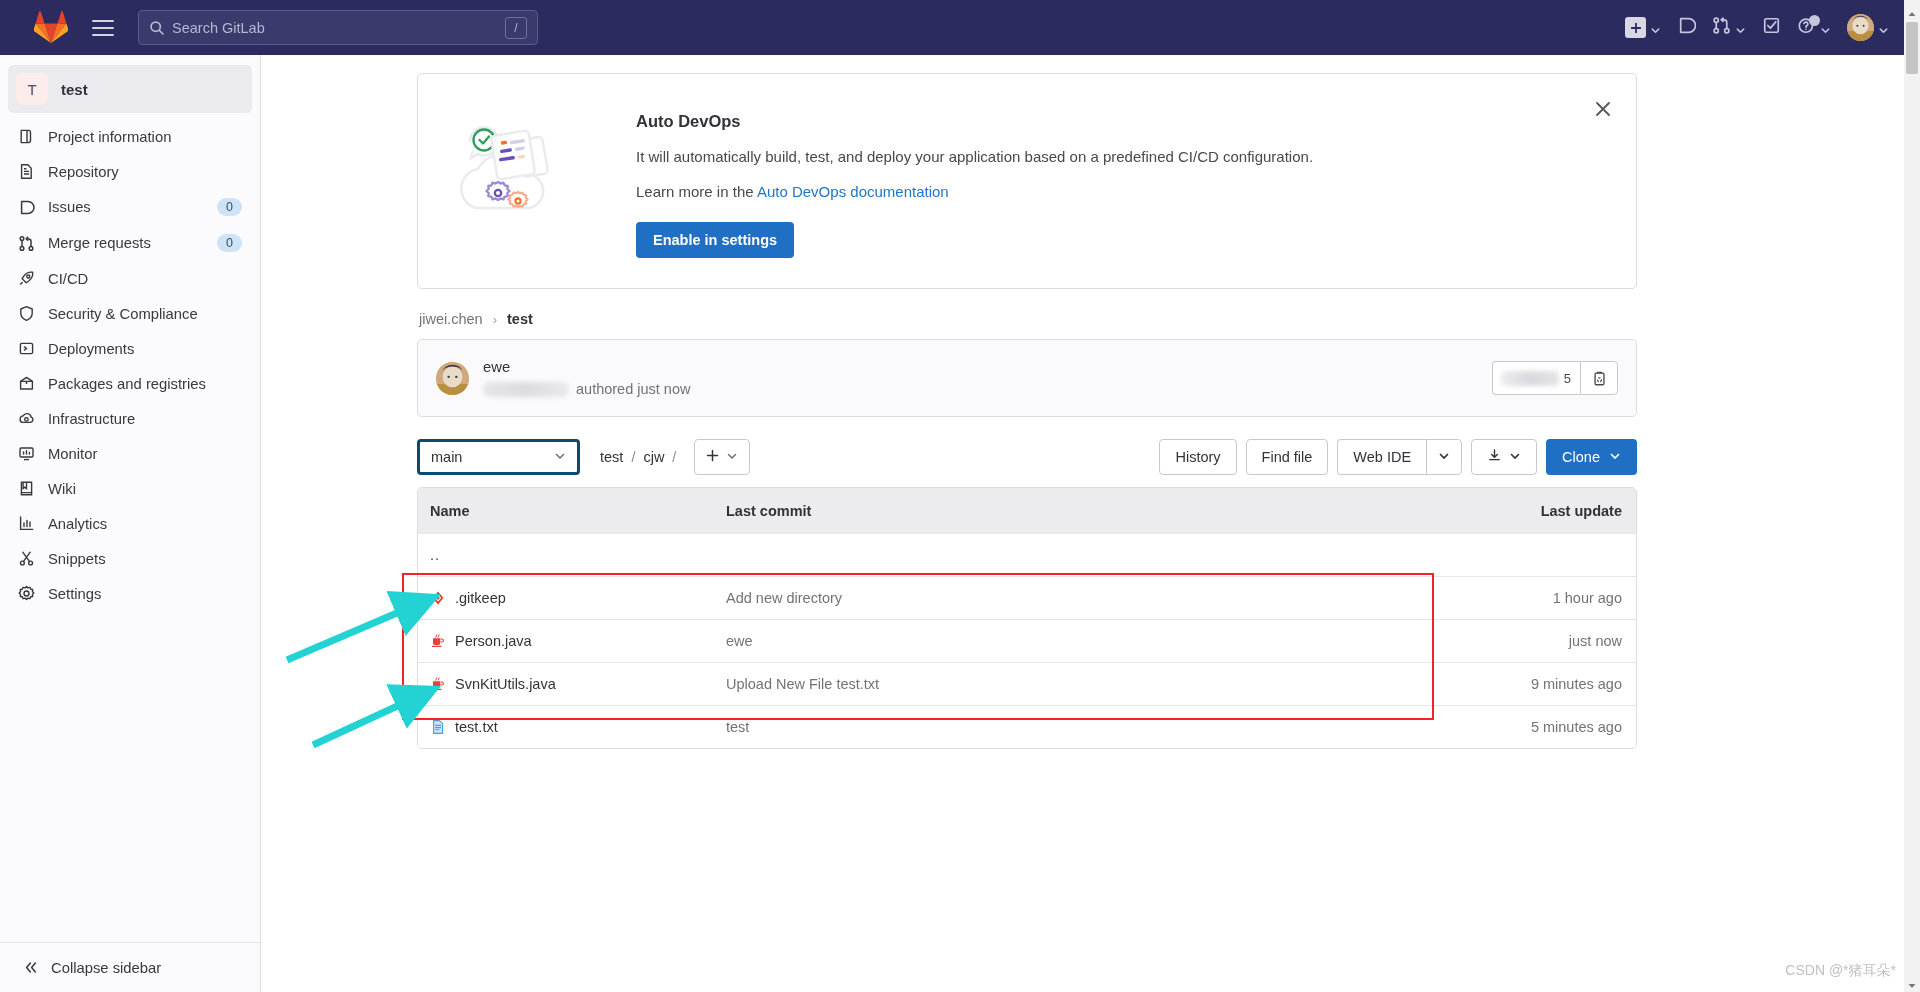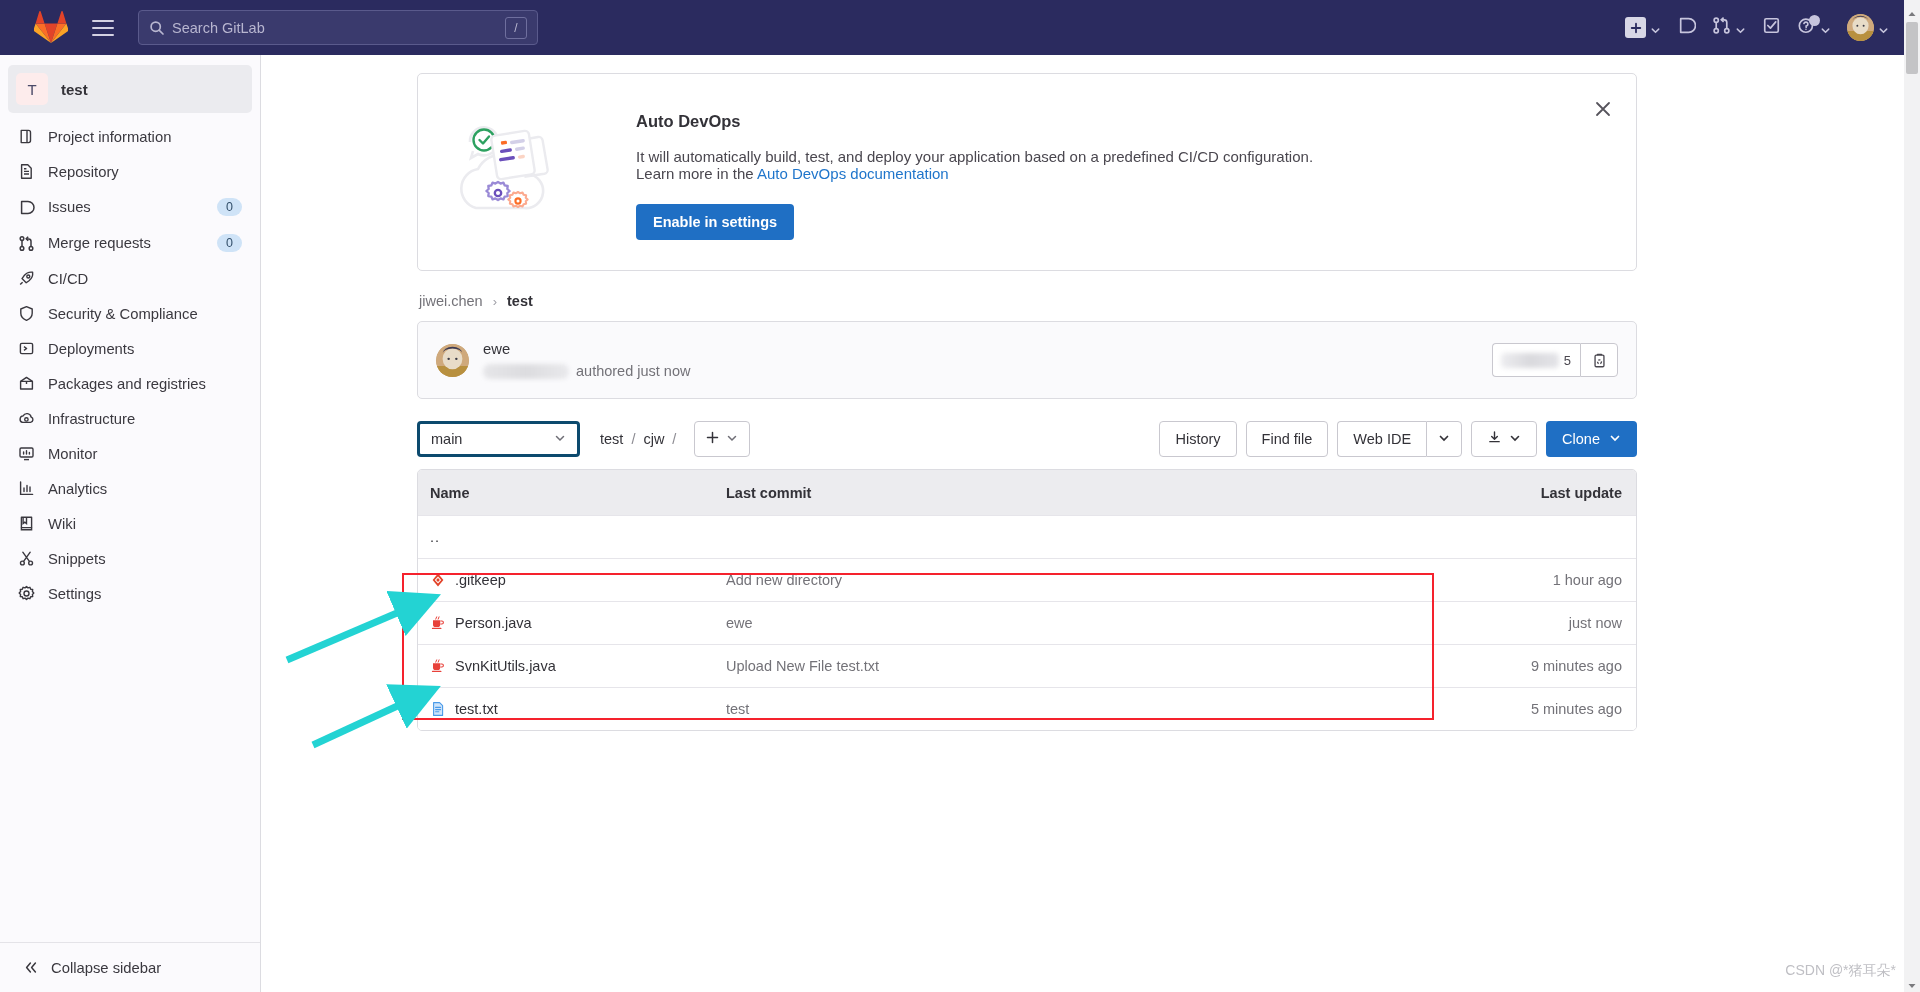--- a/index.html
+++ b/index.html
@@ -103,21 +103,21 @@
   .content { width: 1220px; margin: 0 0 0 156px; padding-top: 12px; }
 
   
   .banner {
     position: relative; border: 1px solid #dcdce1; border-radius: 5px;
     display: flex; padding: 24px 26px 30px 30px; background: #fff;
   }
   .banner-art { width: 160px; flex: 0 0 auto; padding-top: 6px; }
   .banner-body { flex: 1; padding-left: 28px; padding-top: 14px; }
   .banner-title { font-size: 16.5px; font-weight: bold; color: #333238; margin-bottom: 17px; }
-  .banner-desc { font-size: 15px; color: #4a474f; }
+  .banner-desc { font-size: 15px; color: #4a474f; margin-bottom: 18px; }
   .banner-learn { font-size: 15px; color: #4a474f; margin-bottom: 22px; }
   .link-blue { color: #1f75cb; text-decoration: none; cursor: pointer; }
   .btn-primary {
     display: inline-block; background: #1f6fc4; color: #fff;
     font-size: 14.5px; font-weight: bold; padding: 10px 17px;
     border: none; border-radius: 4px; cursor: pointer;
   }
   .banner-close {
     position: absolute; top: 24px; right: 22px; width: 22px; height: 22px;
     cursor: pointer; color: #56545c;
@@ -454,36 +454,36 @@
               <path d="M6 14.6 h5"></path>
               <path d="M5.6 9 v-2M8.5 9 V5.8M11.4 9 V7.4" stroke-linecap="round"></path>
           </svg>
         </span>
         <span class="nav-label">Monitor</span>
       </div>
 
       <div class="nav-row">
         <span class="nav-ico">
           <svg viewBox="0 0 17 17" fill="none" stroke="#3a383f" stroke-width="1.4">
-            <path d="M2.6 2 v12.4 h12" stroke-linecap="round"></path>
-              <path d="M6 11.6 V8M9 11.6 V5.4M12 11.6 V7" stroke-linecap="round"></path>
-          </svg>
-        </span>
-        <span class="nav-label">Analytics</span>
-      </div>
-
-      <div class="nav-row">
-        <span class="nav-ico">
-          <svg viewBox="0 0 17 17" fill="none" stroke="#3a383f" stroke-width="1.4">
             <path d="M3.4 2.2 h10.2 v10.4 H3.4 Z" stroke-linejoin="round"></path>
               <path d="M3.4 12.6 v2.2 h10.2 v-2.2"></path>
               <path d="M8.5 2.2 v6.4 L6.8 7.2 L5.1 8.6 V2.2"></path>
           </svg>
         </span>
         <span class="nav-label">Wiki</span>
+      </div>
+
+      <div class="nav-row">
+        <span class="nav-ico">
+          <svg viewBox="0 0 17 17" fill="none" stroke="#3a383f" stroke-width="1.4">
+            <path d="M2.6 2 v12.4 h12" stroke-linecap="round"></path>
+              <path d="M6 11.6 V8M9 11.6 V5.4M12 11.6 V7" stroke-linecap="round"></path>
+          </svg>
+        </span>
+        <span class="nav-label">Analytics</span>
       </div>
 
       <div class="nav-row">
         <span class="nav-ico">
           <svg viewBox="0 0 17 17" fill="none" stroke="#3a383f" stroke-width="1.4">
             <circle cx="4.4" cy="13" r="1.9"></circle>
               <circle cx="12.6" cy="13" r="1.9"></circle>
             <path d="M12.2 2.2 L5.6 11.4M4.8 2.2 L11.4 11.4" stroke-linecap="round"></path>
           </svg>
         </span>

